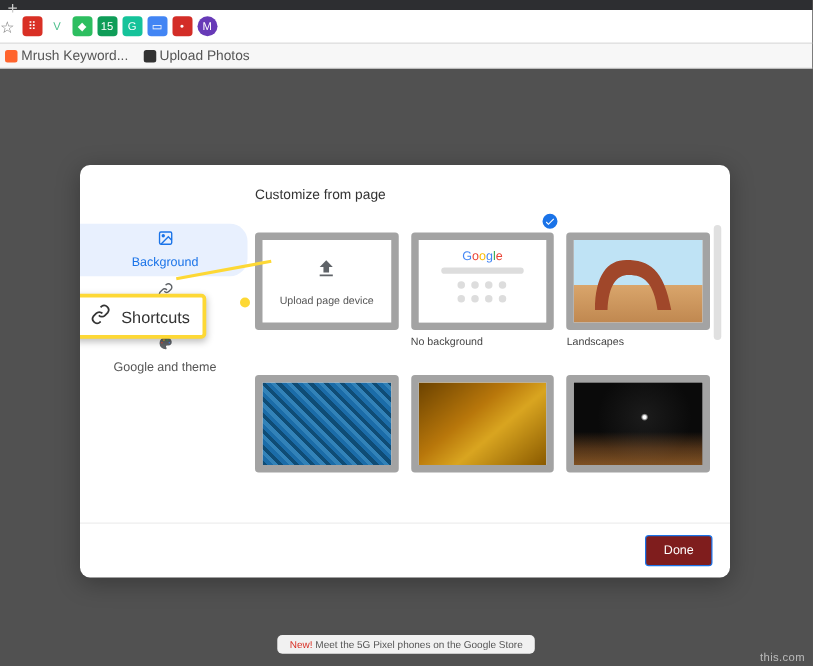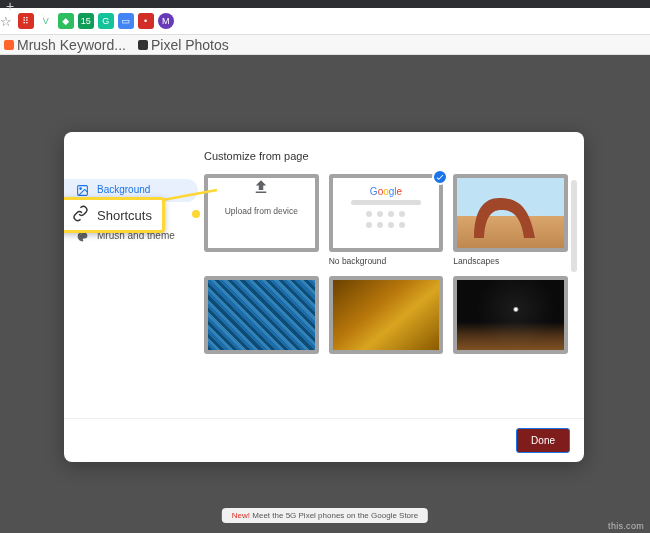--- a/index.html
+++ b/index.html
@@ -7,38 +7,38 @@
 
 .tab-strip { background: #2d2e31; height: 8px; width: 100%; }
 .tab-plus { position: absolute; top: -2px; left: 0; color: #ccc; font-size: 14px; padding: 0 6px; }
 
 .omnibox { background: #fff; height: 27px; border-bottom: 1px solid #ddd; display: flex; align-items: center; padding: 0 8px 0 0; }
 .omnibox .url { flex: 1; color: #999; font-size: 11px; padding-left: 4px; }
 .omnibox .star { color: #777; font-size: 13px; margin-right: 6px; }
 .ext-icons { display: flex; gap: 4px; align-items: center; }
 .ext-icons span { width: 16px; height: 16px; border-radius: 3px; display: flex; align-items: center; justify-content: center; font-size: 9px; color: #fff; }
 
-.bookmarks { background: #f7f7f7; height: 20px; border-bottom: 1px solid #e0e0e0; display: flex; align-items: center; padding: 0 4px; gap: 12px; font-size: 14px; color: #555; }
+.bookmarks { background: #f7f7f7; height: 20px; border-bottom: 1px solid #e0e0e0; display: flex; align-items: center; padding: 0 4px; gap: 12px; font-size: 11px; color: #555; }
 .bookmarks .bm { display: flex; align-items: center; gap: 3px; }
 
 .overlay { position: absolute; top: 55px; left: 0; right: 0; bottom: 0; background: rgba(80,80,80,0.85); }
 
 .dialog { position: absolute; top: 132px; left: 64px; width: 520px; height: 330px; background: #fff; border-radius: 8px; box-shadow: 0 4px 20px rgba(0,0,0,0.3); display: flex; flex-direction: column; overflow: hidden; }
 .dialog-inner { display: flex; flex: 1; padding: 18px 4px 0 0; }
 .sidebar { width: 140px; padding-top: 5px; }
-.sb-item { display: flex; align-items: flex-start; gap: 8px; padding: 5px 10px 5px 12px; font-size: 10px; color: #555; border-radius: 0 14px 14px 0; margin-right: 6px; cursor: pointer; position: relative; }
+.sb-item { display: flex; align-items: center; gap: 8px; padding: 5px 10px 5px 12px; font-size: 10px; color: #555; border-radius: 0 14px 14px 0; margin-right: 6px; cursor: pointer; position: relative; flex-direction: column; }
 .sb-item.active { background: #e8f0fe; color: #1a73e8; }
 .sb-icon svg { width: 13px; height: 13px; display: block; }
 .yellow-dot { width: 8px; height: 8px; background: #fdd835; border-radius: 50%; position: absolute; right: -2px; top: 50%; margin-top: -4px; }
 
 .content { flex: 1; padding-right: 12px; position: relative; }
 .title-in-content { font-size: 11px; color: #333; margin-bottom: 12px; }
 .tiles { display: grid; grid-template-columns: repeat(3, 1fr); gap: 10px; }
 .tile { position: relative; }
-.tile-box { width: 100%; height: 78px; border: 4px solid #a3a3a3; border-radius: 3px; display: flex; flex-direction: column; align-items: center; gap: 6px; cursor: pointer; overflow: hidden; }
+.tile-box { width: 100%; height: 78px; border: 6px solid #a3a3a3; border-radius: 3px; display: flex; flex-direction: column; align-items: center; justify-content: center; gap: 6px; cursor: pointer; overflow: hidden; margin-top: 12px; }
 .tile-label { font-size: 8.5px; color: #444; margin-top: 4px; }
 .check { position: absolute; top: -5px; right: -5px; width: 16px; height: 16px; background: #1a73e8; border-radius: 50%; border: 2px solid #fff; display: flex; align-items: center; justify-content: center; }
 .check svg { width: 10px; height: 10px; fill: #fff; }
 
 .upload-ico { color: #555; }
 .nobg-preview { width: 100%; height: 100%; background: #fff; display: flex; flex-direction: column; align-items: center; padding: 8px 10px; }
 .glogo { font-size: 10px; margin-bottom: 3px; }
 .glogo span:nth-child(1){color:#4285f4} .glogo span:nth-child(2){color:#ea4335} .glogo span:nth-child(3){color:#fbbc05} .glogo span:nth-child(4){color:#4285f4} .glogo span:nth-child(5){color:#34a853} .glogo span:nth-child(6){color:#ea4335}
 .srch { width: 80%; height: 5px; background: #ddd; border-radius: 3px; margin-bottom: 6px; }
 .dots { display: grid; grid-template-columns: repeat(4, 1fr); gap: 5px; }
@@ -87,21 +87,21 @@
     </div>
 </div>
 
 <div class="bookmarks">
   <div class="bm">
     <span style="width:10px;height:10px;background:#ff642d;border-radius:2px;display:inline-block"></span>
     <span>Mrush Keyword...</span>
   </div>
   <div class="bm">
     <span style="width:10px;height:10px;background:#333;border-radius:2px;display:inline-block"></span>
-    <span>Pixel Photos</span>
+    <span>Upload Photos</span>
   </div>
 </div>
 
 <div class="overlay"></div>
 
 <div class="dialog">
   <div class="dialog-inner">
     <div class="sidebar">
       <div style="height:24px"></div>
 
@@ -145,38 +145,38 @@
       <div class="sb-item">
         <span class="sb-icon">
           <svg viewBox="0 0 24 24" fill="#5f6368">
               <path d="M12 3a9 9 0 0 0 0 18c1 0 1.5-.8 1.5-1.5 0-.5-.2-.9-.5-1.2-.3-.3-.5-.7-.5-1.2 0-1 .8-1.6 1.8-1.6H16a5 5 0 0 0 5-5c0-4-4-7.5-9-7.5z"></path>
               <circle cx="6.5" cy="11.5" r="1.2" fill="#ea4335"></circle>
               <circle cx="9.5" cy="7.5" r="1.2" fill="#fbbc05"></circle>
               <circle cx="14.5" cy="7.5" r="1.2" fill="#34a853"></circle>
               <circle cx="17.5" cy="11.5" r="1.2" fill="#4285f4"></circle>
             </svg>
         </span>
-        <span>Mrush and theme</span>
+        <span>Google and theme</span>
       </div>
     </div>
 
     <div class="content">
       <div class="title-in-content">Customize from page</div>
       <div class="scroll-track"></div>
 
       <div class="tiles">
 
         <div class="tile">
           <div class="tile-box">
             <span class="upload-ico">
               <svg width="18" height="18" viewBox="0 0 24 24" fill="#5f6368">
                   <path d="M9 16h6v-6h4l-7-7-7 7h4v6zm-4 2h14v2H5v-2z"></path>
                 </svg>
             </span>
-            <span style="font-size:8.5px;color:#555">Upload from device</span>
+            <span style="font-size:8.5px;color:#555">Upload page device</span>
           </div>
         </div>
 
         <div class="tile">
           <div class="tile-box">
             <div class="nobg-preview">
               <div class="glogo"><span>G</span><span>o</span><span>o</span><span>g</span><span>l</span><span>e</span></div>
               <div class="srch"></div>
               <div class="dots">
                   <span></span>

